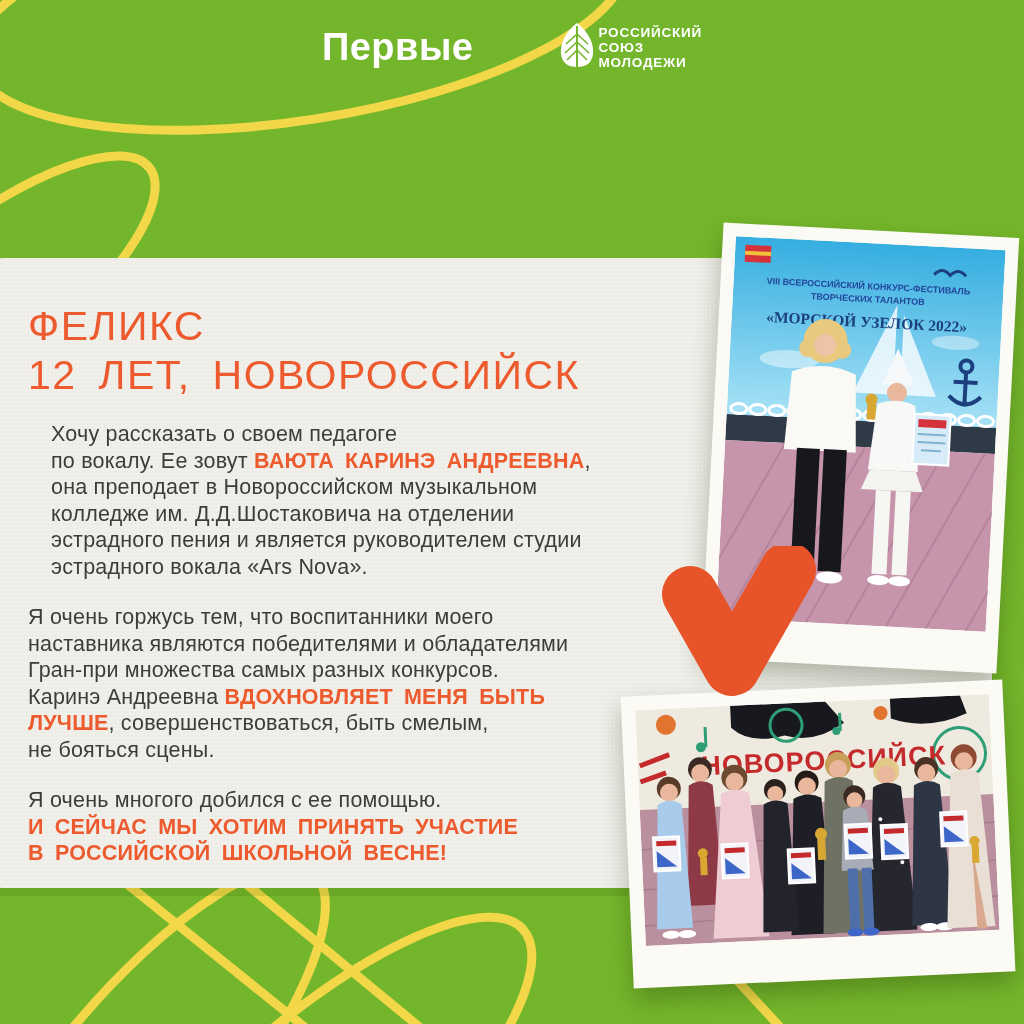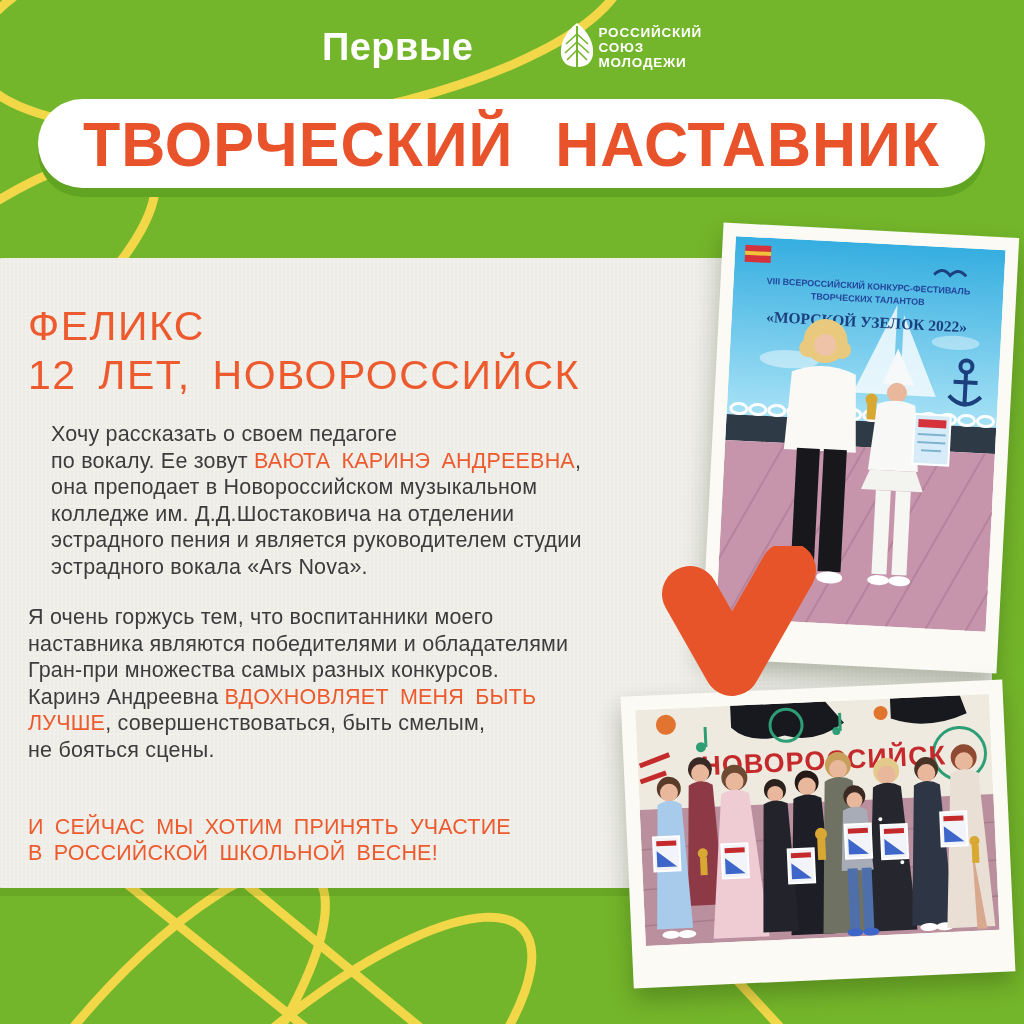--- a/index.html
+++ b/index.html
@@ -32,21 +32,21 @@
     background:#F0EFEA;border-radius:30px;
     background-image:radial-gradient(rgba(0,0,0,0.02) 1px, transparent 1px);
     background-size:4px 4px;
     box-shadow:0 8px 0 rgba(30,70,0,.12);}
   .card-inner{padding:44px 0 0 54px;}
   .card-heading{margin:0;color:#ED5A2D;font-size:41px;line-height:49px;
     font-weight:normal;letter-spacing:1.5px;word-spacing:9px;}
   .para{width:604px;margin:24px 0 0 0;font-size:21.5px;line-height:26.5px;
     color:#3C3C3C;letter-spacing:.2px;}
   .para:first-of-type{margin-top:21px;margin-left:23px;}
-  .para .hl{color:#ED5A2D;font-weight:normal;word-spacing:5px;}
+  .para .hl{color:#ED5A2D;font-weight:bold;word-spacing:5px;}
 
   
   .polaroid{position:absolute;background:#FBFAF5;
     box-shadow:0 12px 24px rgba(25,45,5,.30);}
   .polaroid svg{display:block;}
   .photo1{left:712px;top:230px;padding:13px 13px 41px 13px;z-index:4;transform:rotate(3deg);}
   .photo2{left:627px;top:688px;padding:14px 14px 42px 14px;z-index:4;transform:rotate(-2.6deg);}
 
   .heart{position:absolute;left:648px;top:546px;z-index:6;}
 </style>
@@ -83,31 +83,28 @@
         </g>
       </svg>
       <div class="rsm-text">
         <div>РОССИЙСКИЙ</div>
         <div>СОЮЗ</div>
         <div>МОЛОДЕЖИ</div>
       </div>
     </div>
   </div>
 
-  <div class="banner">
-    <span class="banner-title">ТВОРЧЕСКИЙ НАСТАВНИК</span>
-  </div>
 
   <section class="card">
     <div class="card-inner">
       <h1 class="card-heading"><span>ФЕЛИКС</span><br><span>12 ЛЕТ, НОВОРОССИЙСК</span></h1>
       <div>
           <p class="para"><span>Хочу рассказать о своем педагоге</span><br><span>по вокалу. Ее зовут </span><span class="hl">ВАЮТА КАРИНЭ АНДРЕЕВНА</span><span>,</span><br><span>она преподает в Новороссийском музыкальном</span><br><span>колледже им. Д.Д.Шостаковича на отделении</span><br><span>эстрадного пения и является руководителем студии</span><br><span>эстрадного вокала «Ars Nova».</span></p>
           <p class="para"><span>Я очень горжусь тем, что воспитанники моего</span><br><span>наставника являются победителями и обладателями</span><br><span>Гран-при множества самых разных конкурсов.</span><br><span>Каринэ Андреевна </span><span class="hl">ВДОХНОВЛЯЕТ МЕНЯ БЫТЬ</span><br><span class="hl">ЛУЧШЕ</span><span>, совершенствоваться, быть смелым,</span><br><span>не бояться сцены.</span></p>
-          <p class="para"><br><span></span><span class="hl">И СЕЙЧАС МЫ ХОТИМ ПРИНЯТЬ УЧАСТИЕ</span><br><span class="hl">В РОССИЙСКОЙ ШКОЛЬНОЙ ВЕСНЕ!</span></p>
+          <p class="para"><span>Я очень многого добился с ее помощью.</span><br><span></span><span class="hl">И СЕЙЧАС МЫ ХОТИМ ПРИНЯТЬ УЧАСТИЕ</span><br><span class="hl">В РОССИЙСКОЙ ШКОЛЬНОЙ ВЕСНЕ!</span></p>
         </div>
     </div>
   </section>
 
   <figure class="polaroid photo1" style="margin:0;">
     <svg width="270" height="382" viewBox="0 0 270 382">
       <defs>
         <linearGradient id="sky" x1="0" y1="0" x2="0" y2="1">
           <stop offset="0" stop-color="#35AEE0"></stop>
             <stop offset="1" stop-color="#A8E2F6"></stop>

